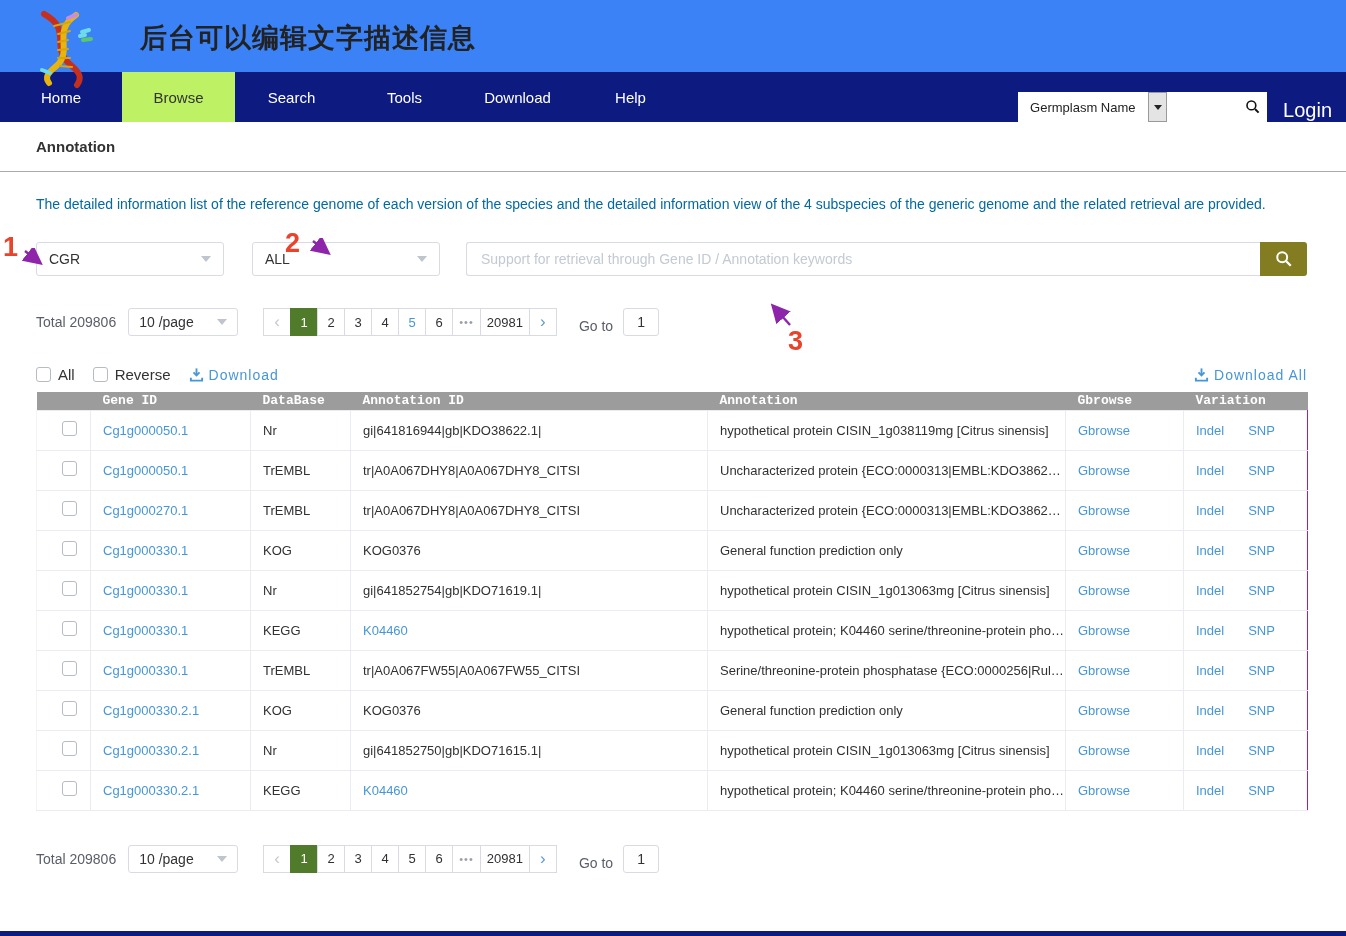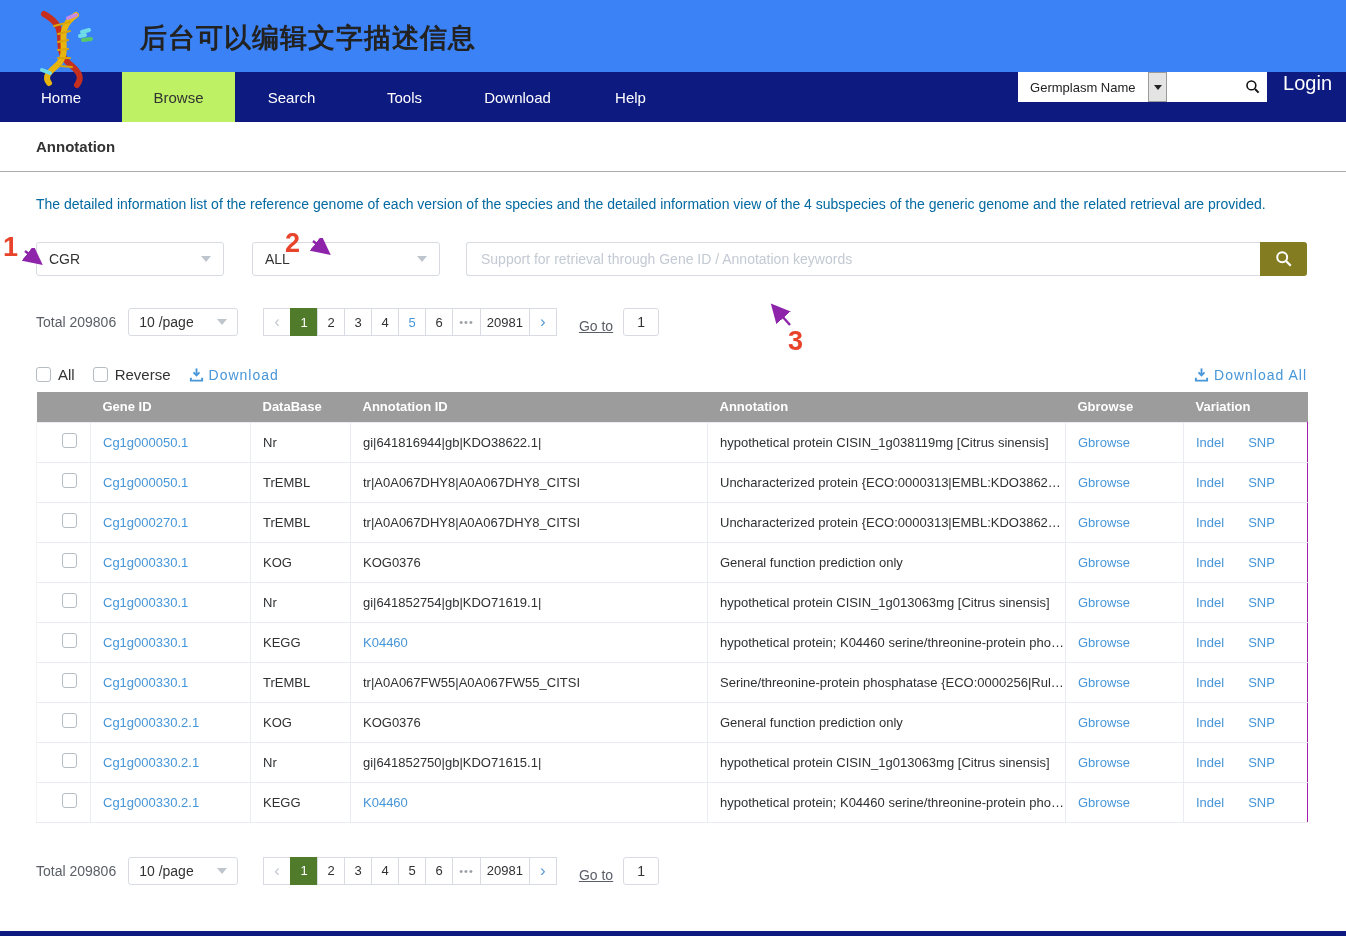--- a/index.html
+++ b/index.html
@@ -10,21 +10,21 @@
   
   .site-header { height:72px; position:relative; background:#3b82f6; }
   .logo { position:absolute; left:28px; top:6px; width:72px; height:84px; }
   .site-title { position:absolute; left:140px; top:20px; font-size:27px; font-weight:bold; color:#222; letter-spacing:1px; }
 
   
   .navbar { height:50px; background:#0D1A7F; display:flex; align-items:stretch; }
   .nav-item { width:113px; display:flex; align-items:center; justify-content:center; color:#fff; font-size:15px; cursor:pointer; }
   .nav-item:first-child { width:122px; }
   .nav-item.active { background:#bef264; color:#333; }
-  .nav-right { margin-left:auto; display:flex; align-items:flex-start; padding-right:14px; }
+  .nav-right { margin-left:auto; display:flex; align-items:flex-end; padding-right:14px; }
   .nav-search-bar { display:flex; align-items:stretch; height:30px; }
   .germ-select { background:#fff; width:130px; display:flex; align-items:center; padding-left:12px; font-size:13px; color:#222; cursor:pointer; }
   .caret-btn { width:19px; background:#E4E4E4; border:1px solid #9a9a9a; display:flex; align-items:center; justify-content:center; cursor:pointer; }
   .caret-btn .caret { width:0; height:0; border-left:4px solid transparent; border-right:4px solid transparent; border-top:5px solid #222; }
   .nav-input-wrap { background:#fff; width:100px; display:flex; align-items:center; justify-content:flex-end; padding-right:6px; }
   .nav-input-wrap input { border:none; outline:none; width:68px; font-size:13px; }
   .nav-login { color:#fff; font-size:20px; margin-left:16px; cursor:pointer; }
 
   
   .breadcrumb-bar { height:50px; display:flex; align-items:center; padding-left:36px; border-bottom:1px solid #ABABAB; }
@@ -53,34 +53,34 @@
   .pg-total { font-size:14px; color:#5A5E66; margin-right:12px; }
   .size-select { width:110px; height:28px; border:1px solid #D8DCE2; border-radius:3px; display:flex; align-items:center; padding:0 10px; font-size:14px; color:#333; background:#fff; cursor:pointer; margin-right:14px; }
   .size-select .grow { flex:1; }
   .pages { display:flex; margin-left:12px; }
   .pg-box { min-width:28px; height:28px; border:1px solid #D8DCE2; background:#fff; display:flex; align-items:center; justify-content:center; margin-left:-1px; font-size:13px; color:#303133; padding:0 6px; cursor:pointer; }
   .pg-box.active { background:#4F7B2B; border-color:#4F7B2B; color:#fff; }
   .pg-box.highlight { color:#4796D8; }
   .pg-box.ellipsis { color:#9A9FA6; font-size:11px; letter-spacing:1px; }
   .pg-box.pg-prev { color:#C3C8CF; font-size:17px; }
   .pg-box.pg-next { color:#5B9BD5; font-size:17px; }
-  .goto-label { font-size:14px; color:#5A5E66; margin:8px 10px 0 22px;text-decoration:underline; }
+  .goto-label { font-size:14px; color:#5A5E66; margin:8px 10px 0 22px; }
   .goto-input { width:36px; height:28px; border:1px solid #D8DCE2; border-radius:3px; text-align:center; font-size:14px; color:#333; outline:none; }
 
   
   .controls-row { display:flex; align-items:center; margin-top:30px; margin-bottom:9px; }
   .cb { width:15px; height:15px; border:1px solid #B6BCC4; border-radius:3px; background:#fff; display:inline-block; cursor:pointer; flex:none; }
   .cb-label { font-size:15px; color:#333; margin:0 18px 0 7px; }
   .dl-link { display:flex; align-items:center; color:#4796D8; font-size:14px; letter-spacing:1px; cursor:pointer; text-decoration:none; }
   .dl-link svg { margin-right:5px; }
   .dl-all { margin-left:auto; }
 
   
   table.data { width:100%; border-collapse:collapse; table-layout:fixed; }
-  table.data th { background:#9C9C9C; height:30px; color:#fff; font-size:13px; font-weight:bold; text-align:left; padding-left:12px; }
+  table.data th { background:#9C9C9C; height:18px; color:#fff; font-size:13px; font-weight:bold; text-align:left; padding-left:12px;font-family:Liberation Mono, monospace; }
   table.data td { height:40px; border:1px solid #E9ECF0; font-size:13px; color:#303133; padding-left:12px; background:#fff; overflow:hidden; white-space:nowrap; text-overflow:ellipsis; }
   table.data tr td:first-child { border-left:1px solid #F2F4F6; }
   table.data tr td:last-child { border-right:1px solid #a21caf; }
   td.c-cb { text-align:center; padding-left:0; }
   a.lnk { color:#4796D8; text-decoration:none; cursor:pointer; }
   .var-links { display:flex; gap:24px; }
 
   .footer-strip { position:absolute; left:0; bottom:0; width:100%; height:5px; background:#0D1A7F; }
 </style>
 </head>

